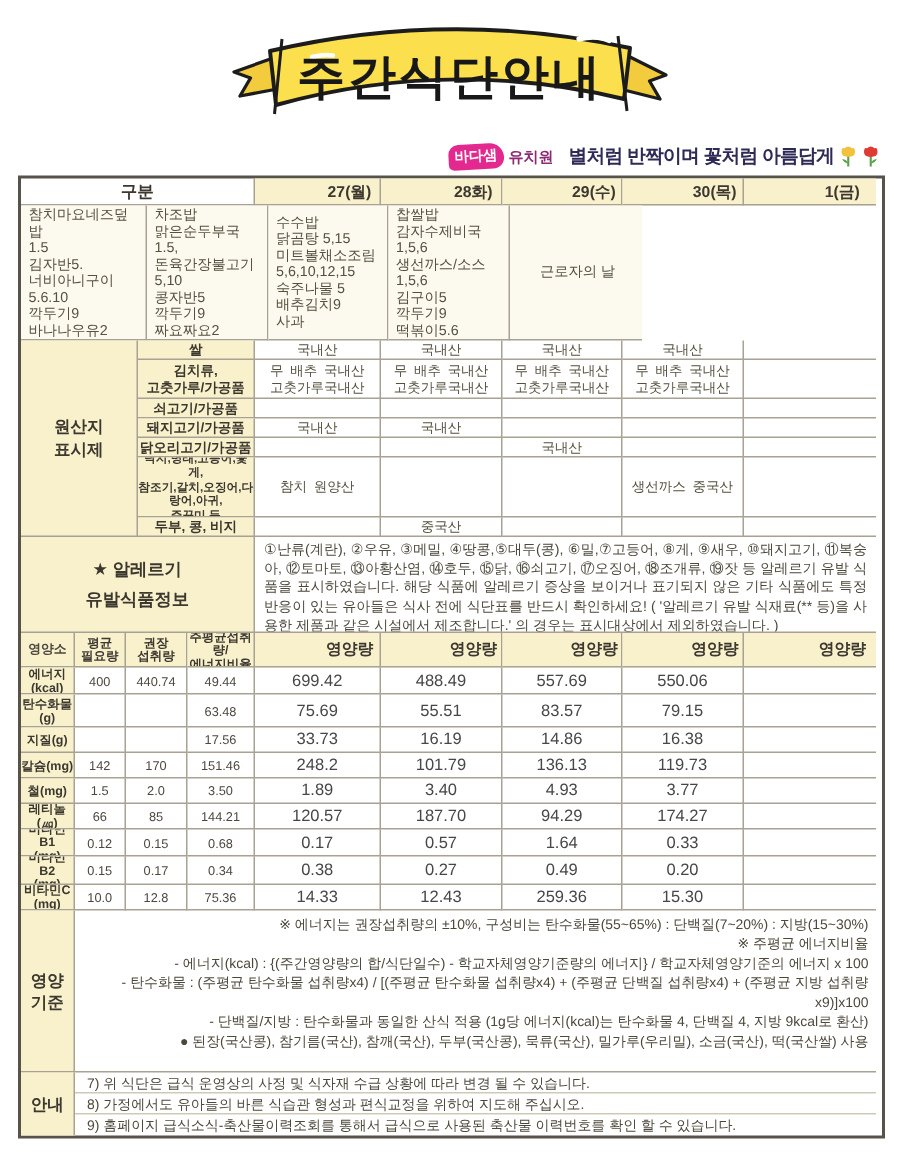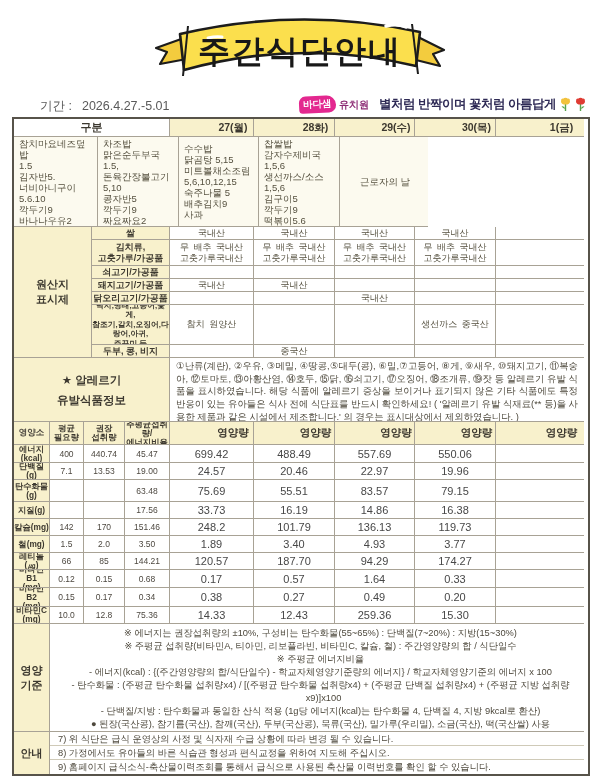--- a/index.html
+++ b/index.html
@@ -44,21 +44,21 @@
   .orig-lab{font-size:9px;line-height:11px;}
   .orig-lab.tiny{font-size:7.8px;line-height:9.6px;}
   .orig-val{font-size:9px;color:#55503f;word-spacing:2px;line-height:11px;}
   .alg-lab{font-size:11.5px;line-height:20px;}
   .alg-txt{font-size:9.4px;line-height:12.7px;text-align:justify;align-items:flex-start;
            padding:2px 6px 0 6px;color:#4d483c;display:block;}
   .sm{font-size:8.5px;color:#4d4840;}
   .lab2{font-size:8.3px;line-height:9px;}
   .val{font-size:11px;color:#474747;}
   .stack{display:flex;flex-direction:column;box-sizing:border-box;}
-  .sline{font-size:9.3px;line-height:13px;text-align:center;padding-left:10px;text-indent:-6px;color:#4d483c;}
+  .sline{font-size:9.3px;line-height:13px;text-align:right;padding-left:10px;text-indent:-6px;color:#4d483c;}
   .std-wrap{padding:3px 5px 0 8px;}
   .nline{font-size:9.3px;line-height:13px;box-sizing:border-box;height:14px;
          padding:1px 4px 0 8px;text-align:left;border-bottom:1px solid #cfcab8;color:#4d483c;}
 </style>
 </head>
 <body>
 
 <div class="banner">
   <svg width="300" height="88" viewBox="0 0 300 88">
     <path d="M34 34 L6 44 L17 48 L10 60 L42 54 Z" fill="#f3cc3e" stroke="#1c1c1c" stroke-width="2.2" stroke-linejoin="round"></path>
@@ -66,23 +66,20 @@
     <path d="M30 30 Q150 2 270 28 L266 62 Q150 34 34 66 Z" fill="#fbdf4d" stroke="#1c1c1c" stroke-width="2.6" stroke-linejoin="round"></path>
     <path d="M38 22 L33 72" stroke="#1c1c1c" stroke-width="2"></path>
     <path d="M262 20 L268 70" stroke="#1c1c1c" stroke-width="2"></path>
     <path d="M236 22 q12 -3 20 1" stroke="#ffffff" stroke-width="3.5" fill="none" stroke-linecap="round"></path>
     <path d="M58 34 q8 -2 14 -1" stroke="#ffffff" stroke-width="3" fill="none" stroke-linecap="round"></path>
   </svg>
   <div class="banner-title">주간식단안내</div>
 </div>
 
 <div class="meta">
-  <div class="period">
-    <span class="lbl">기간  :</span><span>2026.4.27.-5.01</span>
-  </div>
   <div class="brand">
     <span class="logo-blob">바다샘</span>
     <span class="logo-suffix">유치원</span>
     <span class="slogan">별처럼 반짝이며 꽃처럼 아름답게</span>
     <svg width="11" height="15" viewBox="0 0 11 15">
       <path d="M5.5 7 L5.5 14" stroke="#57a34c" stroke-width="1.4"></path>
       <path d="M5.5 12 q-3 -0.5 -4 -3 q3 0.2 4 3Z" fill="#57a34c"></path>
       <path d="M1 4.5 Q1 0.8 3 1.8 Q5.5 -0.4 8 1.8 Q10 0.8 10 4.5 Q10 7.6 5.5 7.6 Q1 7.6 1 4.5Z" fill="#f2c23d"></path>
     </svg>
     <svg width="11" height="15" viewBox="0 0 11 15">
@@ -226,36 +223,25 @@
     <div class="td cream b day-h d3" style="height:23px">영양량</div>
     <div class="td cream b day-h d4" style="height:23px">영양량</div>
     <div class="td cream b day-h d5 last" style="height:23px">영양량</div>
   </div>
 
   <div class="tr" style="height:18px">
     <div class="td cream b lab2 pre w36">에너지
 (kcal)</div>
     <div class="td sm w34">400</div>
     <div class="td sm w41">440.74</div>
-    <div class="td sm w45">45.47</div>
+    <div class="td sm w45">49.44</div>
     <div class="td val d1">699.42</div>
     <div class="td val d2">488.49</div>
     <div class="td val d3">557.69</div>
     <div class="td val d4">550.06</div>
-    <div class="td val d5 last"></div>
-  </div>
-  <div class="tr" style="height:17px">
-    <div class="td cream b lab2 w36">단백질(g)</div>
-    <div class="td sm w34">7.1</div>
-    <div class="td sm w41">13.53</div>
-    <div class="td sm w45">19.00</div>
-    <div class="td val d1">24.57</div>
-    <div class="td val d2">20.46</div>
-    <div class="td val d3">22.97</div>
-    <div class="td val d4">19.96</div>
     <div class="td val d5 last"></div>
   </div>
   <div class="tr" style="height:22px">
     <div class="td cream b lab2 pre w36" style="height:22px">탄수화물
 (g)</div>
     <div class="td sm w34" style="height:22px"></div>
     <div class="td sm w41" style="height:22px"></div>
     <div class="td sm w45" style="height:22px">63.48</div>
     <div class="td val d1" style="height:22px">75.69</div>
     <div class="td val d2" style="height:22px">55.51</div>
@@ -343,21 +329,20 @@
     <div class="td val d4">15.30</div>
     <div class="td val d5 last"></div>
   </div>
 
   <div class="tr" style="height:108px">
     <div class="td cream b gubun pre w36" style="height:108px">영양
 기준</div>
     <div class="td w534 last" style="height:108px;display:block;">
       <div class="stack std-wrap">
         <div class="sline">※ 에너지는 권장섭취량의 ±10%, 구성비는 탄수화물(55~65%) : 단백질(7~20%) : 지방(15~30%)</div>
-        <div class="sline">※ 주평균 섭취량(비타민A, 티아민, 리보플라빈, 비타민C, 칼슘, 철) : 주간영양량의 합 / 식단일수</div>
         <div class="sline">※ 주평균 에너지비율</div>
         <div class="sline">- 에너지(kcal) : {(주간영양량의 합/식단일수) - 학교자체영양기준량의 에너지} / 학교자체영양기준의 에너지 x 100</div>
         <div class="sline">- 탄수화물 : (주평균 탄수화물 섭취량x4) / [(주평균 탄수화물 섭취량x4) + (주평균 단백질 섭취량x4) + (주평균 지방 섭취량x9)]x100</div>
         <div class="sline">- 단백질/지방 : 탄수화물과 동일한 산식 적용 (1g당 에너지(kcal)는 탄수화물 4, 단백질 4, 지방 9kcal로 환산)</div>
         <div class="sline">● 된장(국산콩), 참기름(국산), 참깨(국산), 두부(국산콩), 묵류(국산), 밀가루(우리밀), 소금(국산), 떡(국산쌀) 사용</div>
       </div>
     </div>
   </div>
 
   <div class="tr" style="height:42px">

